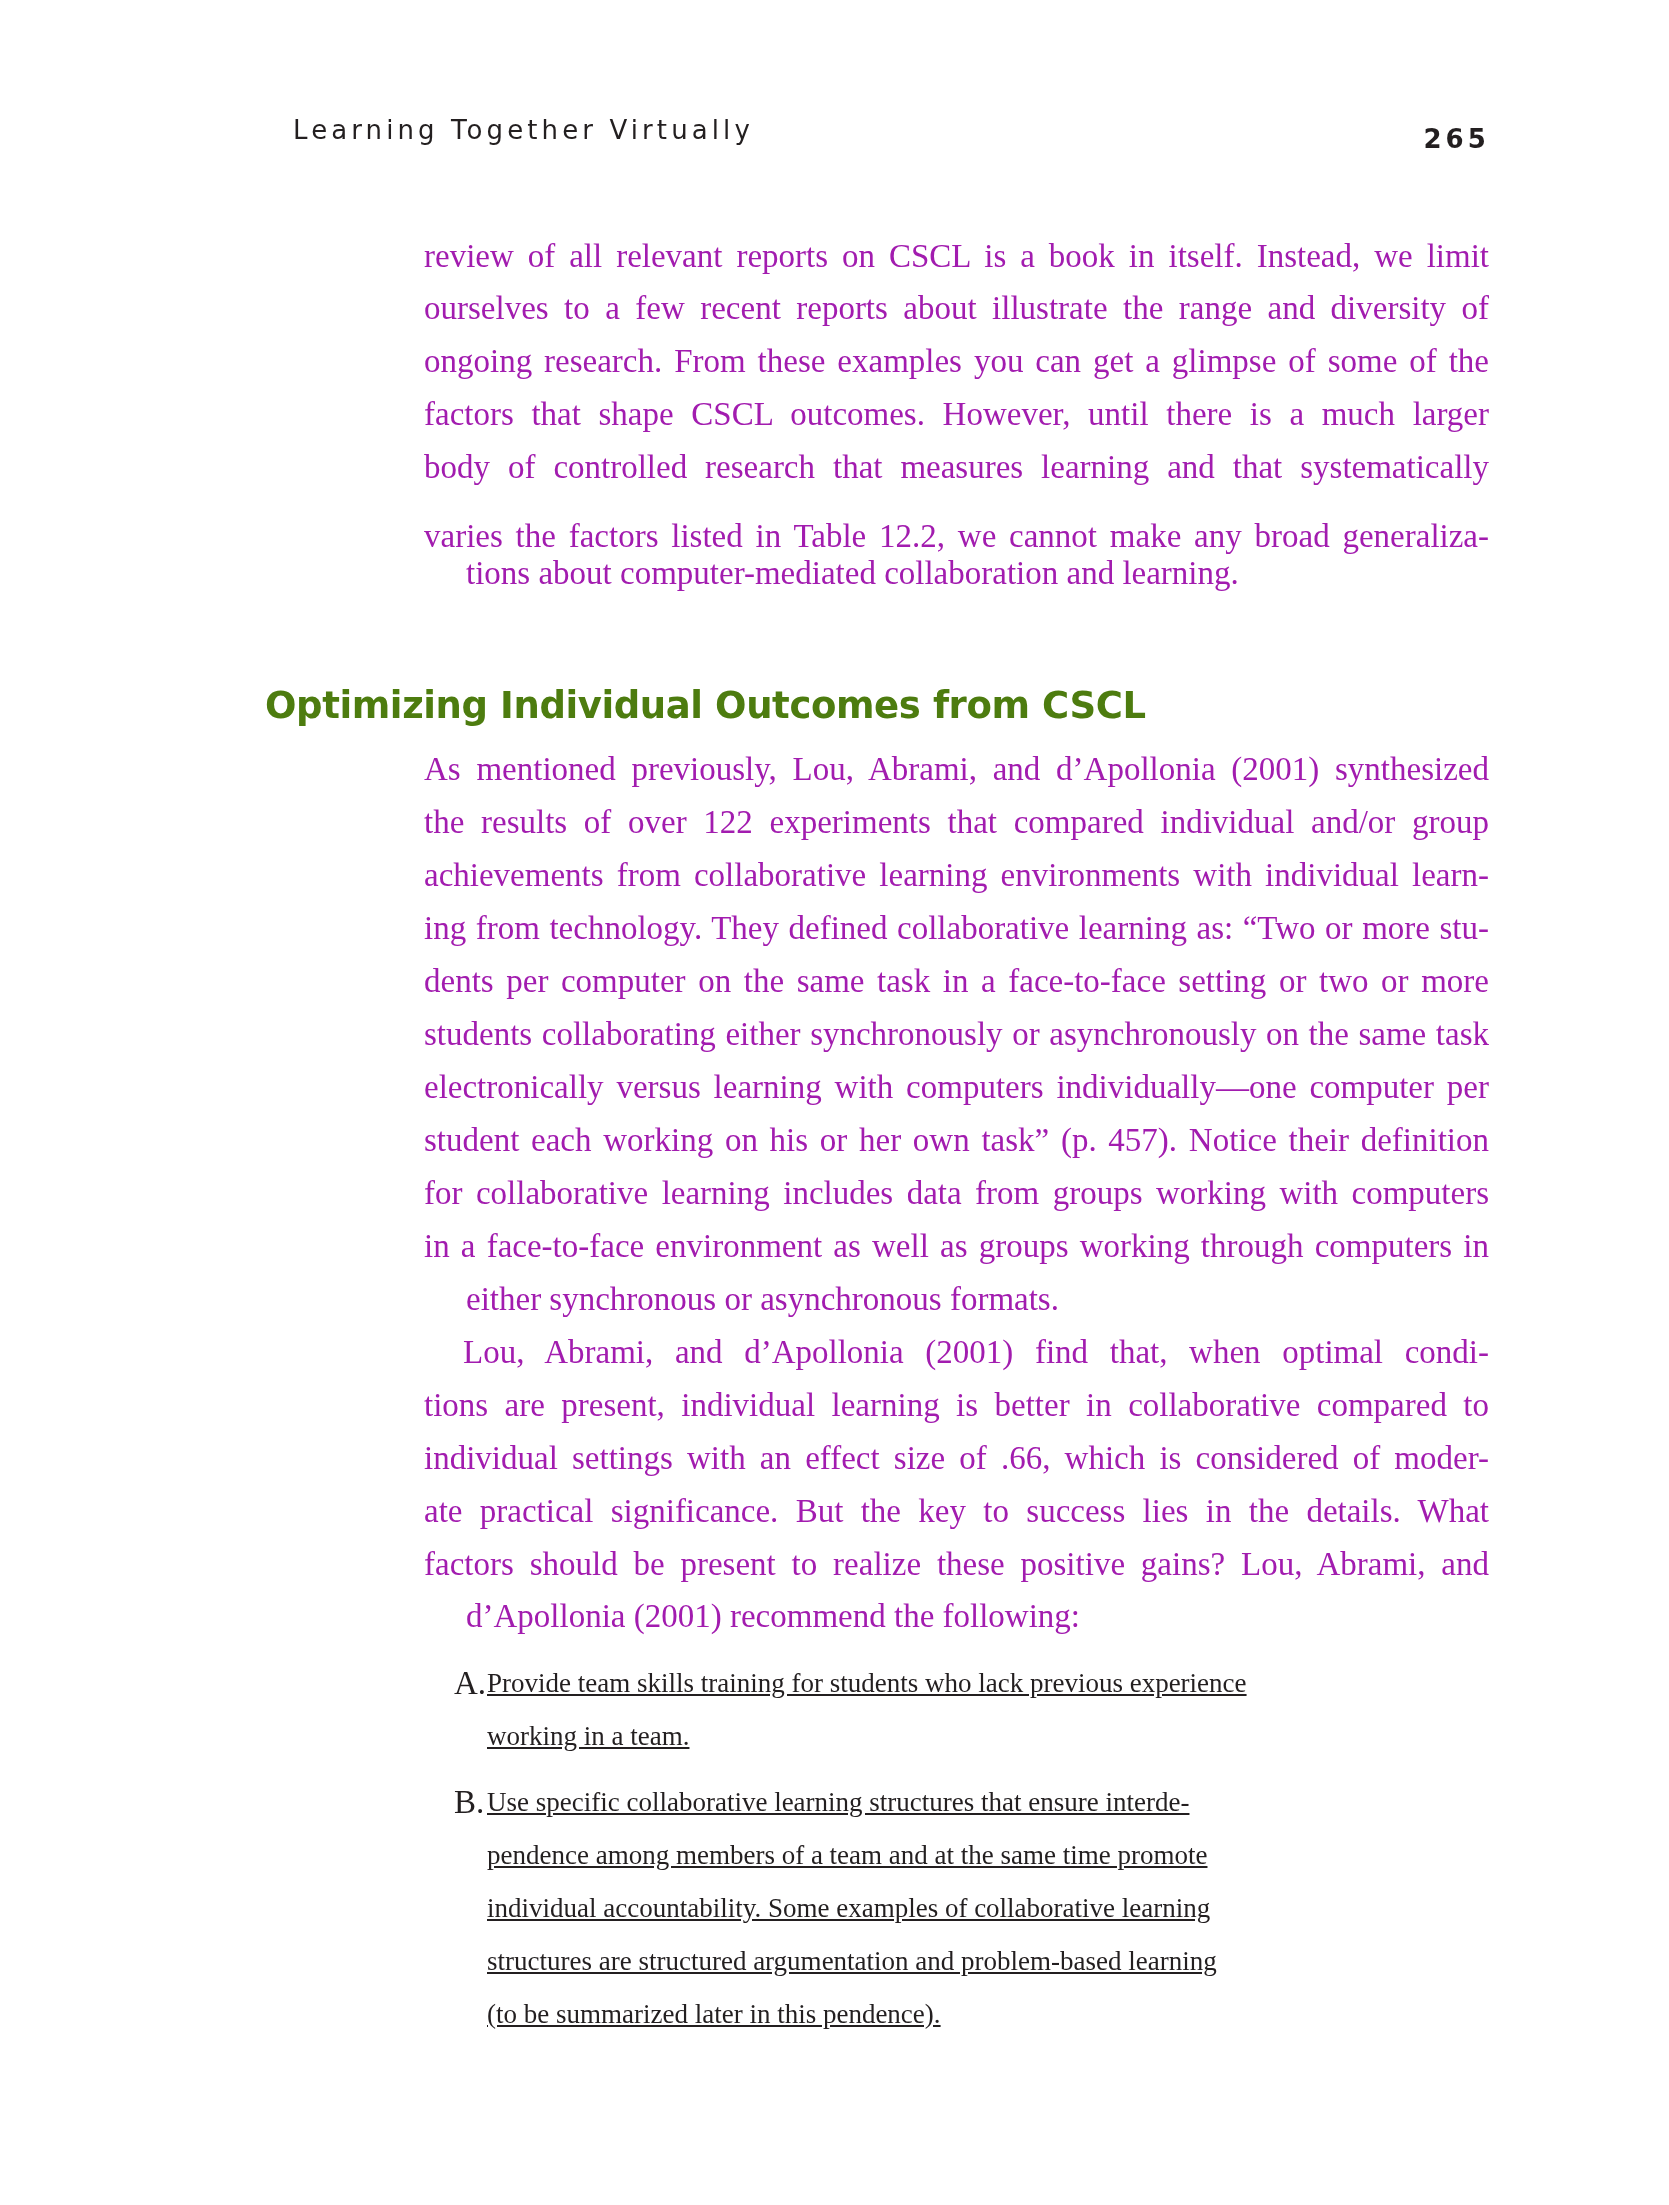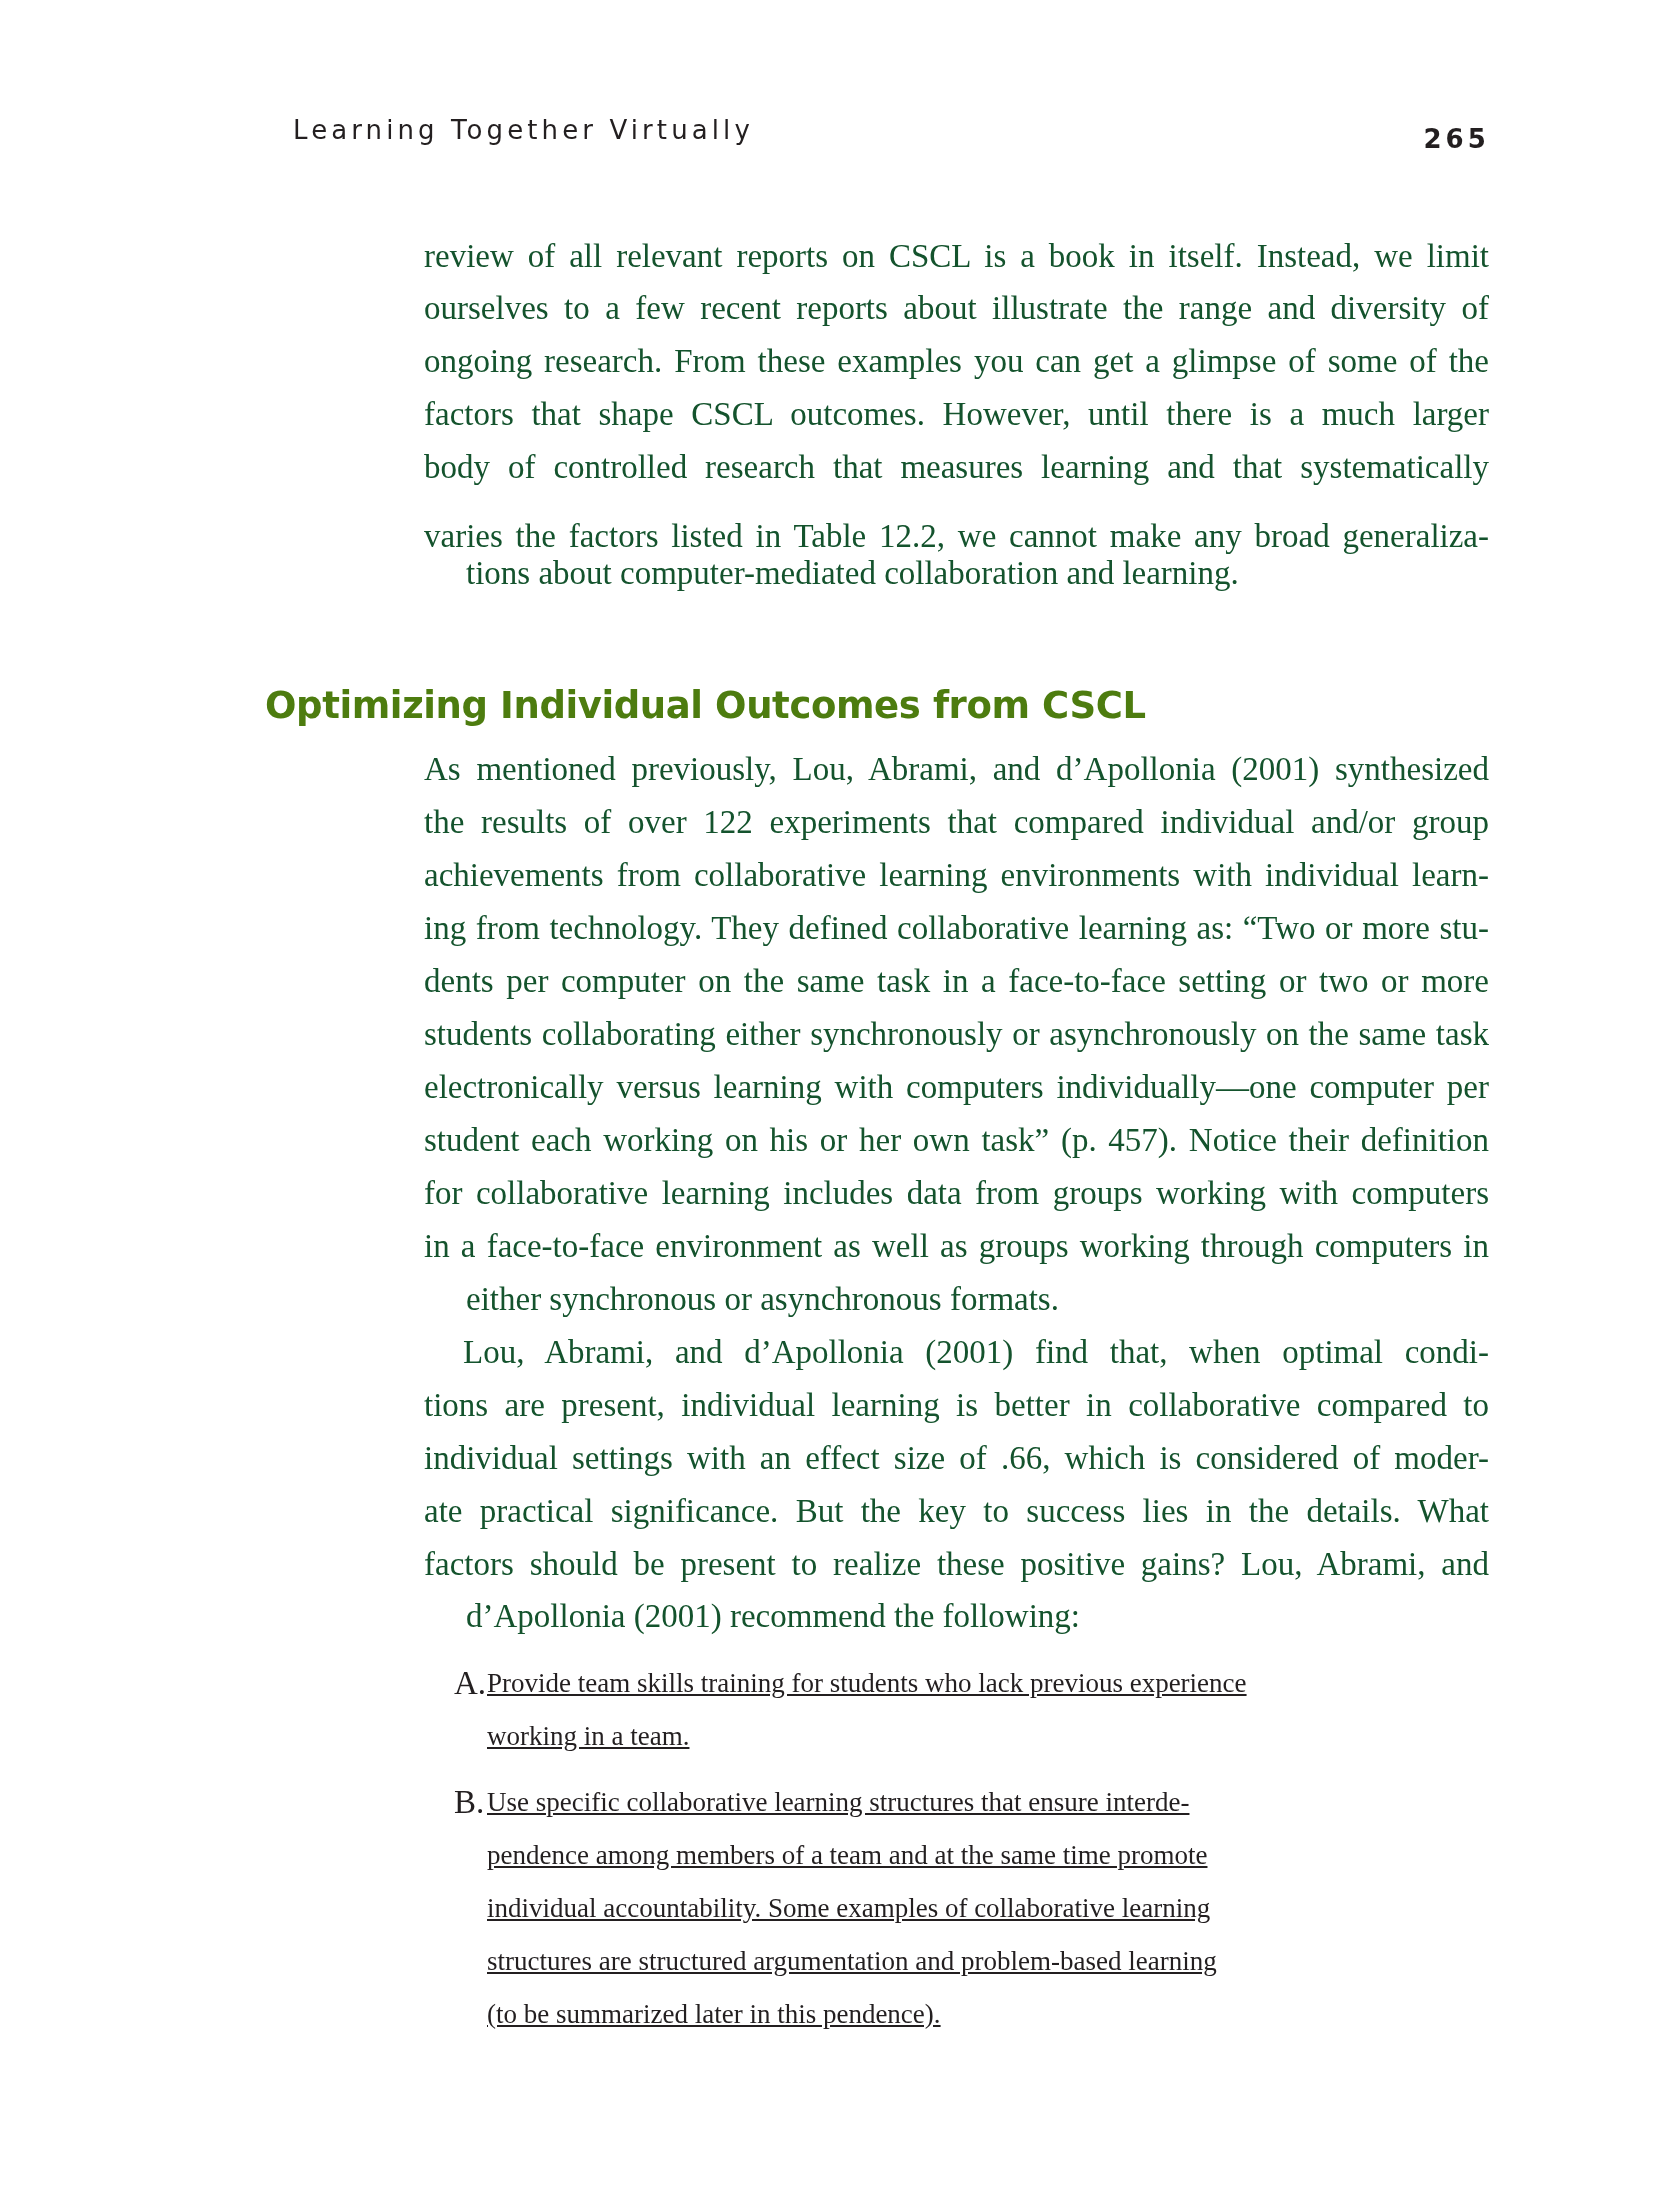--- a/index.html
+++ b/index.html
@@ -11,21 +11,21 @@
   }
   .page-number {
     position: absolute; right: 179px; top: 111px;
     font-family: "DejaVu Sans", sans-serif; font-size: 26px; letter-spacing: 4.1px;
     font-weight: bold; color: #231f20; line-height: 33px; margin-top: 12px;
   }
   .line {
     position: absolute; left: 424px; width: 1065px;
     font-family: "Liberation Serif", serif; font-size: 33px; line-height: 41px;
     white-space: nowrap; text-align: justify; text-align-last: justify;
-    color: #14532d;
+    color: #a21caf;
   }
   .line.last { text-align-last: left; margin-left: 42px; }
   .line.indent { left: 463px; width: 1026px; }
   .heading {
     position: absolute; left: 265px; top: 681px;
     font-family: "DejaVu Sans", sans-serif; font-size: 37px; font-weight: bold;
     line-height: 49px; color: #4d7c0f; letter-spacing: -0.4px;
   }
   .list-label {
     position: absolute; left: 454px;

